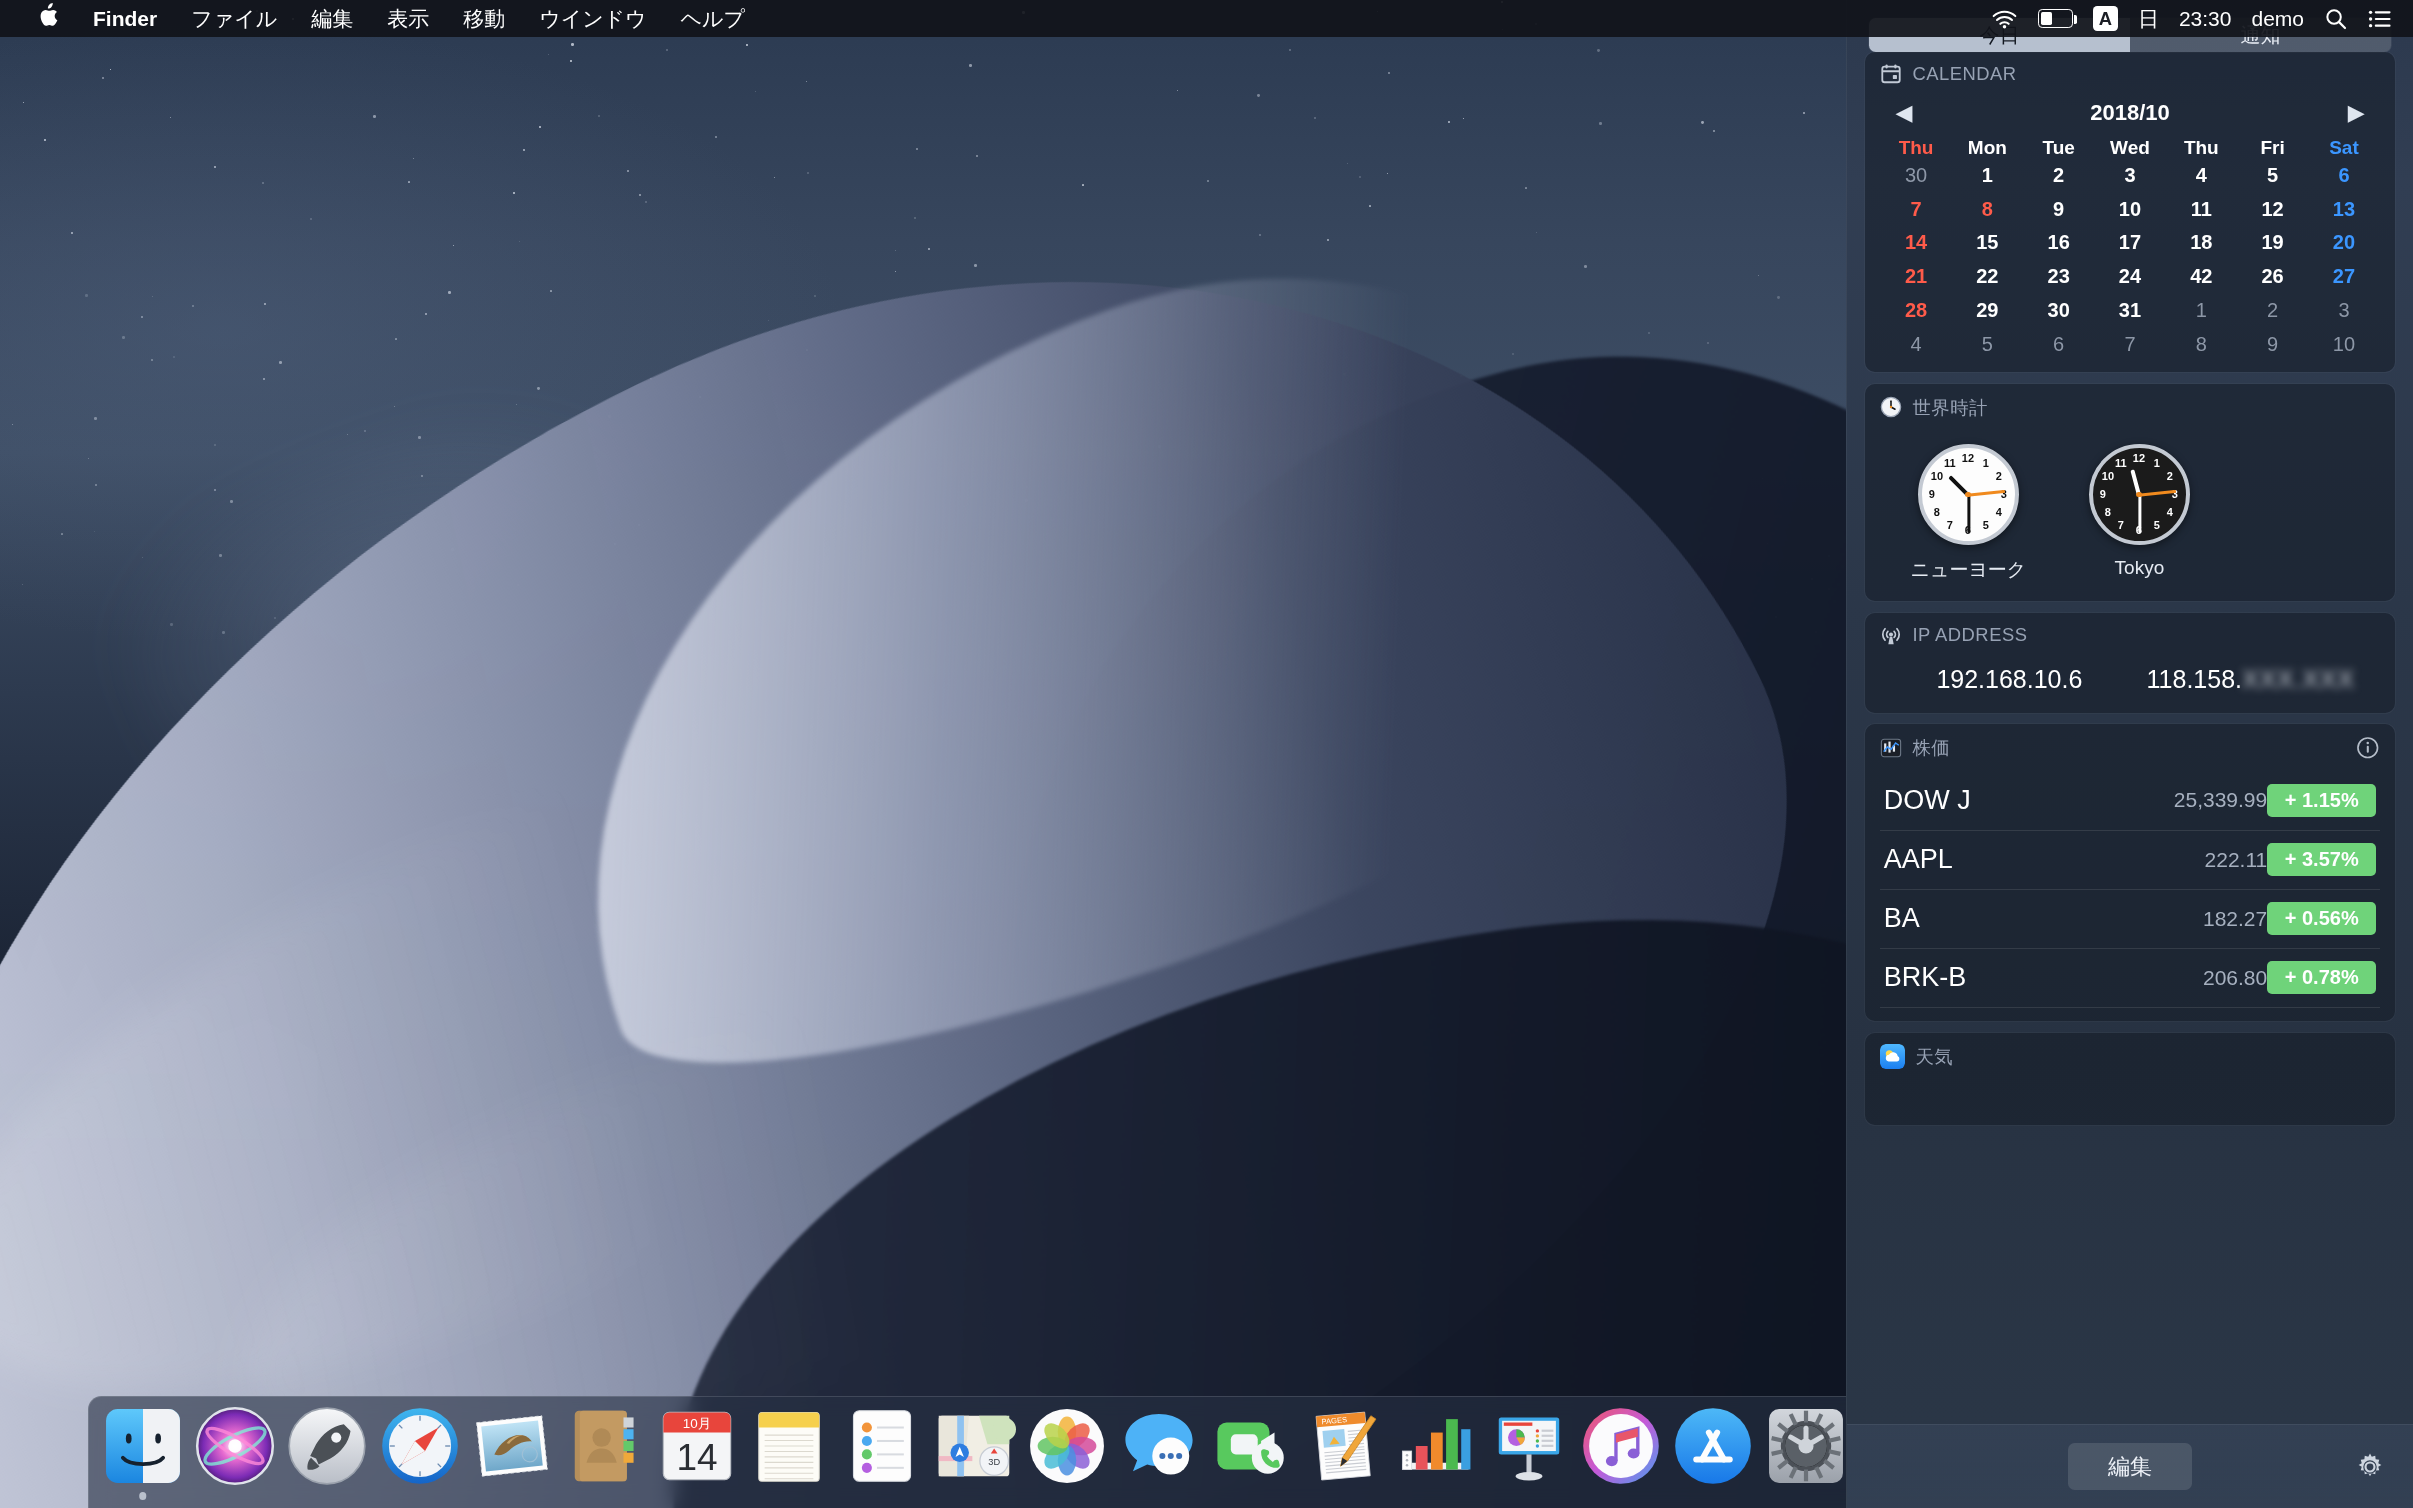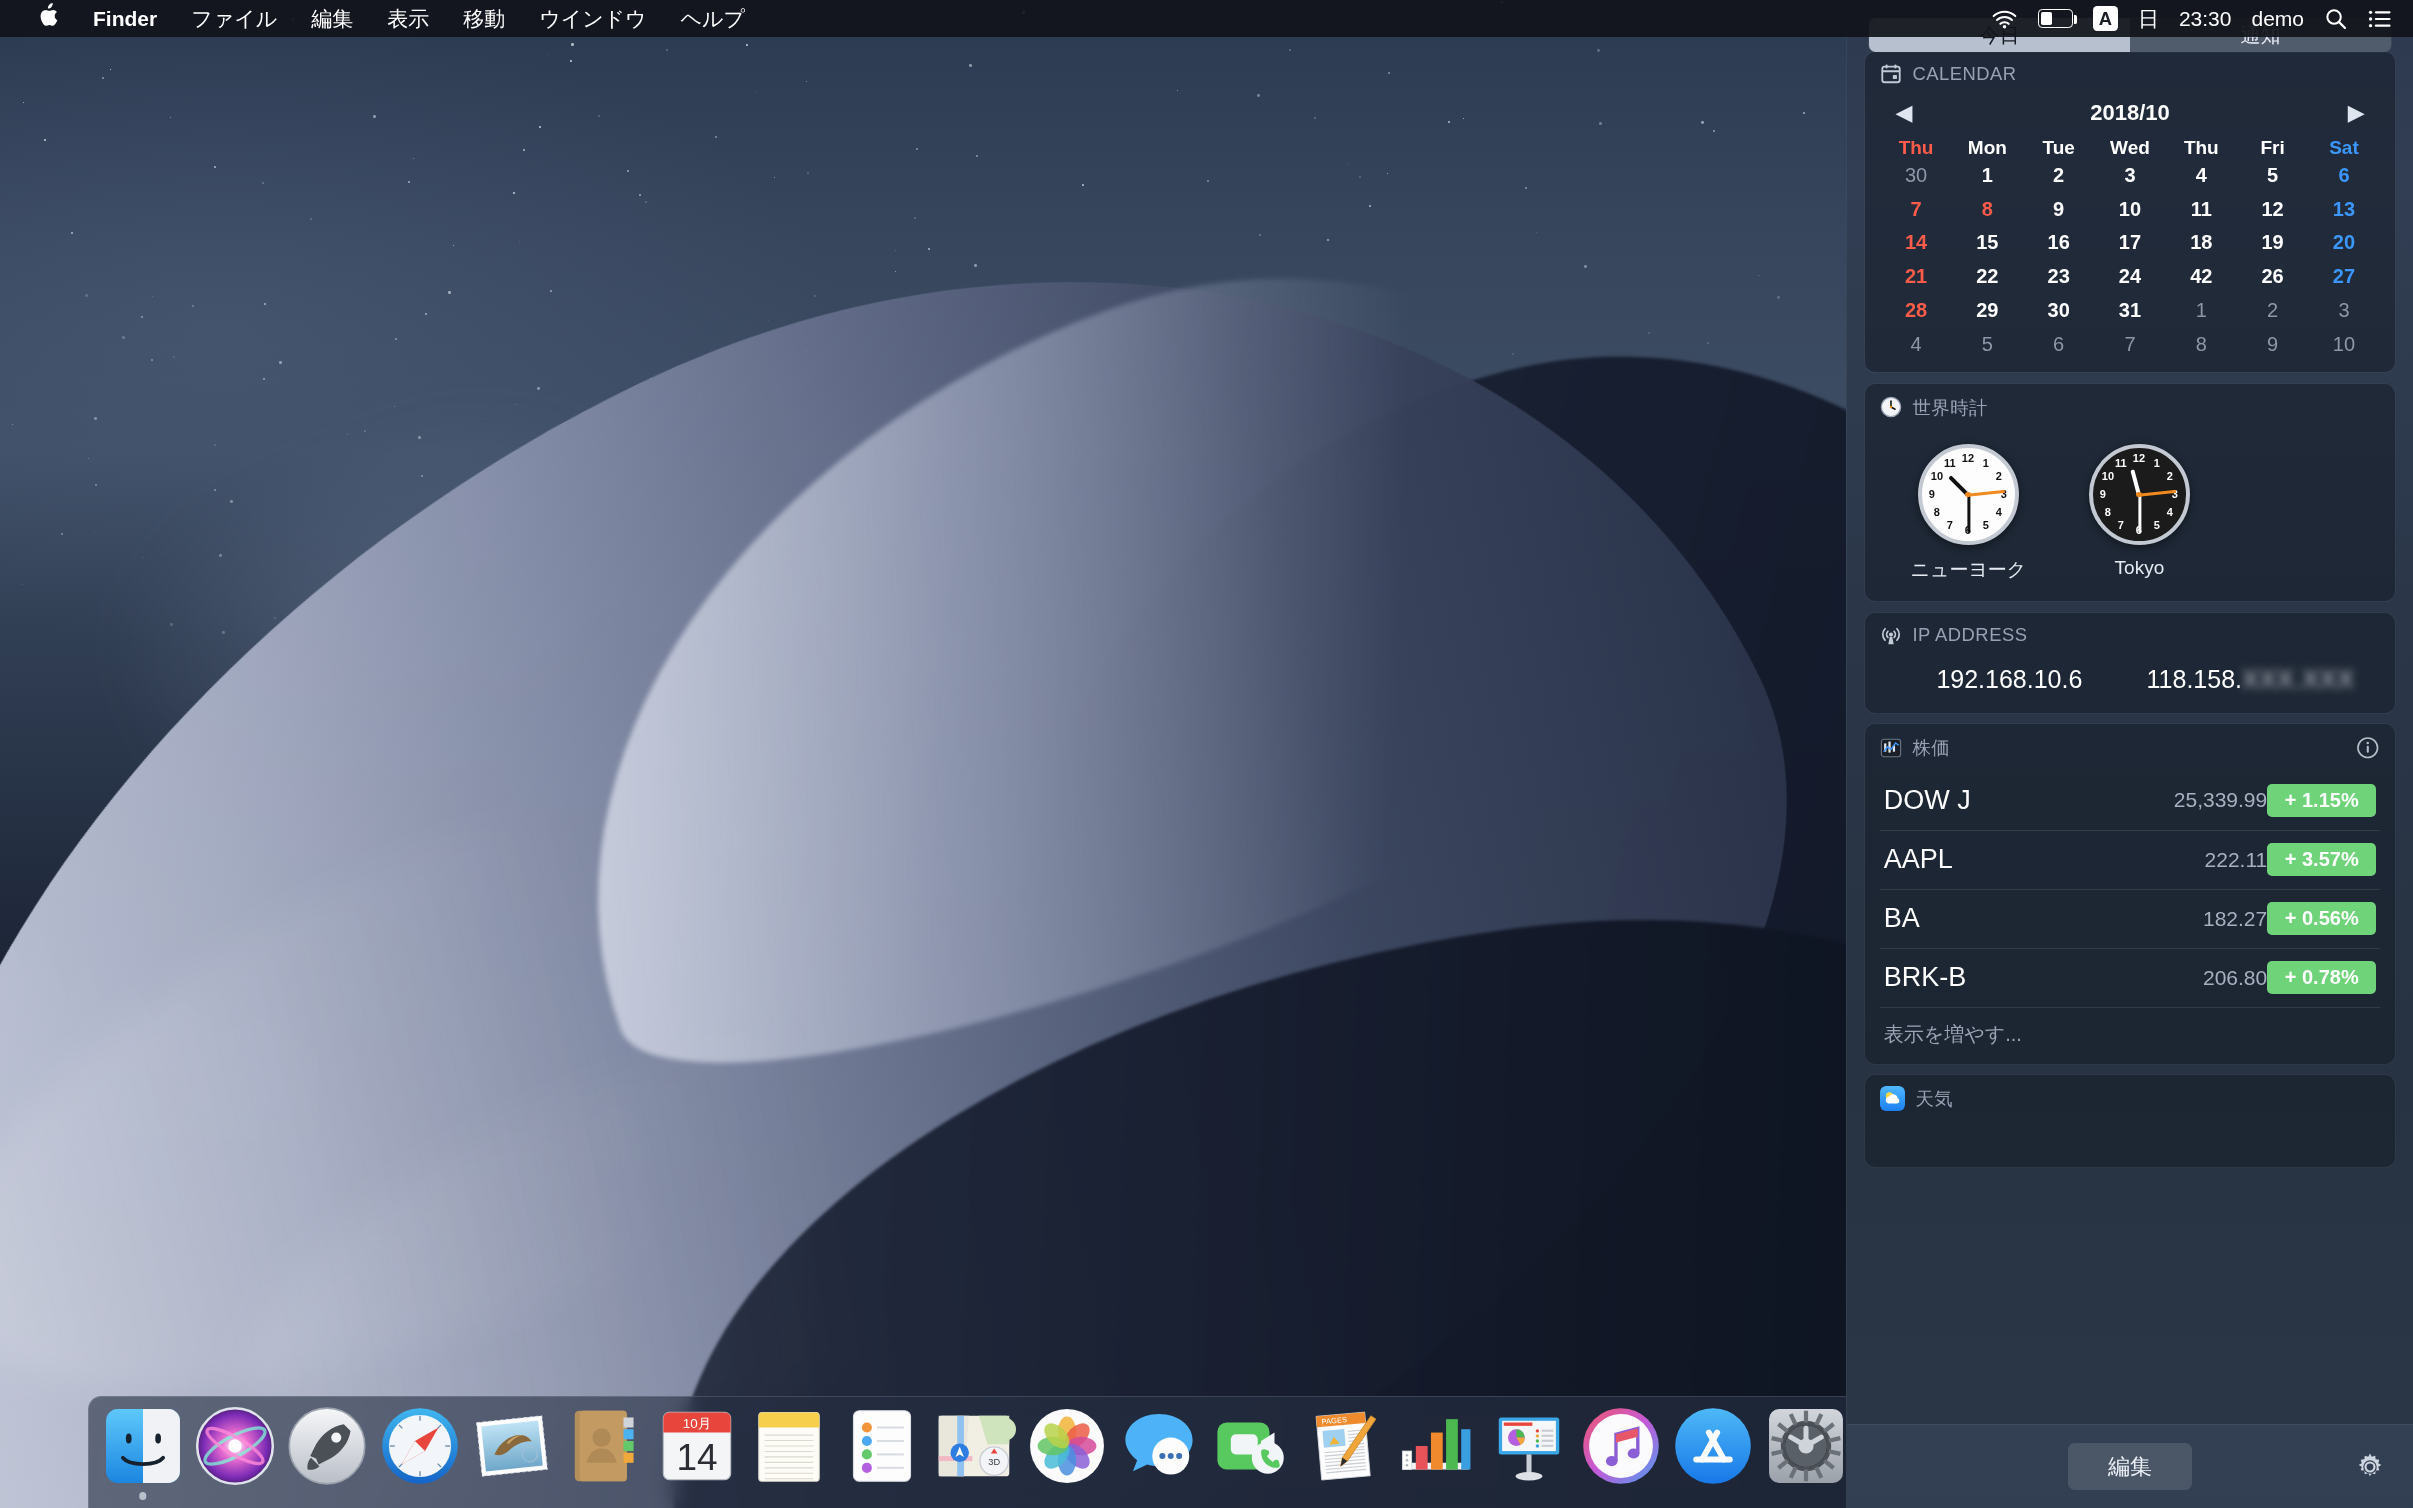--- a/index.html
+++ b/index.html
@@ -658,21 +658,20 @@
               <div class="sym">BA</div>
               <div class="px">182.27</div>
               <div class="chg" style="background: rgb(111, 211, 122);">+ 0.56%</div>
             </div>
             <div class="stk">
               <div class="sym">BRK-B</div>
               <div class="px">206.80</div>
               <div class="chg" style="background: rgb(111, 211, 122);">+ 0.78%</div>
             </div>
           </div>
-        <div class="stk-more">表示を増やす...</div>
       </div>
     </div>
 
     <div class="widget" style="min-height:92px;">
       <div class="w-head">
         <svg class="appicon" viewBox="0 0 32 32">
           <defs>
               <linearGradient id="wgr" x1="0" y1="0" x2="0" y2="1">
             <stop offset="0" stop-color="#4fb8ff"></stop>
                 <stop offset="1" stop-color="#1b7ff0"></stop>

